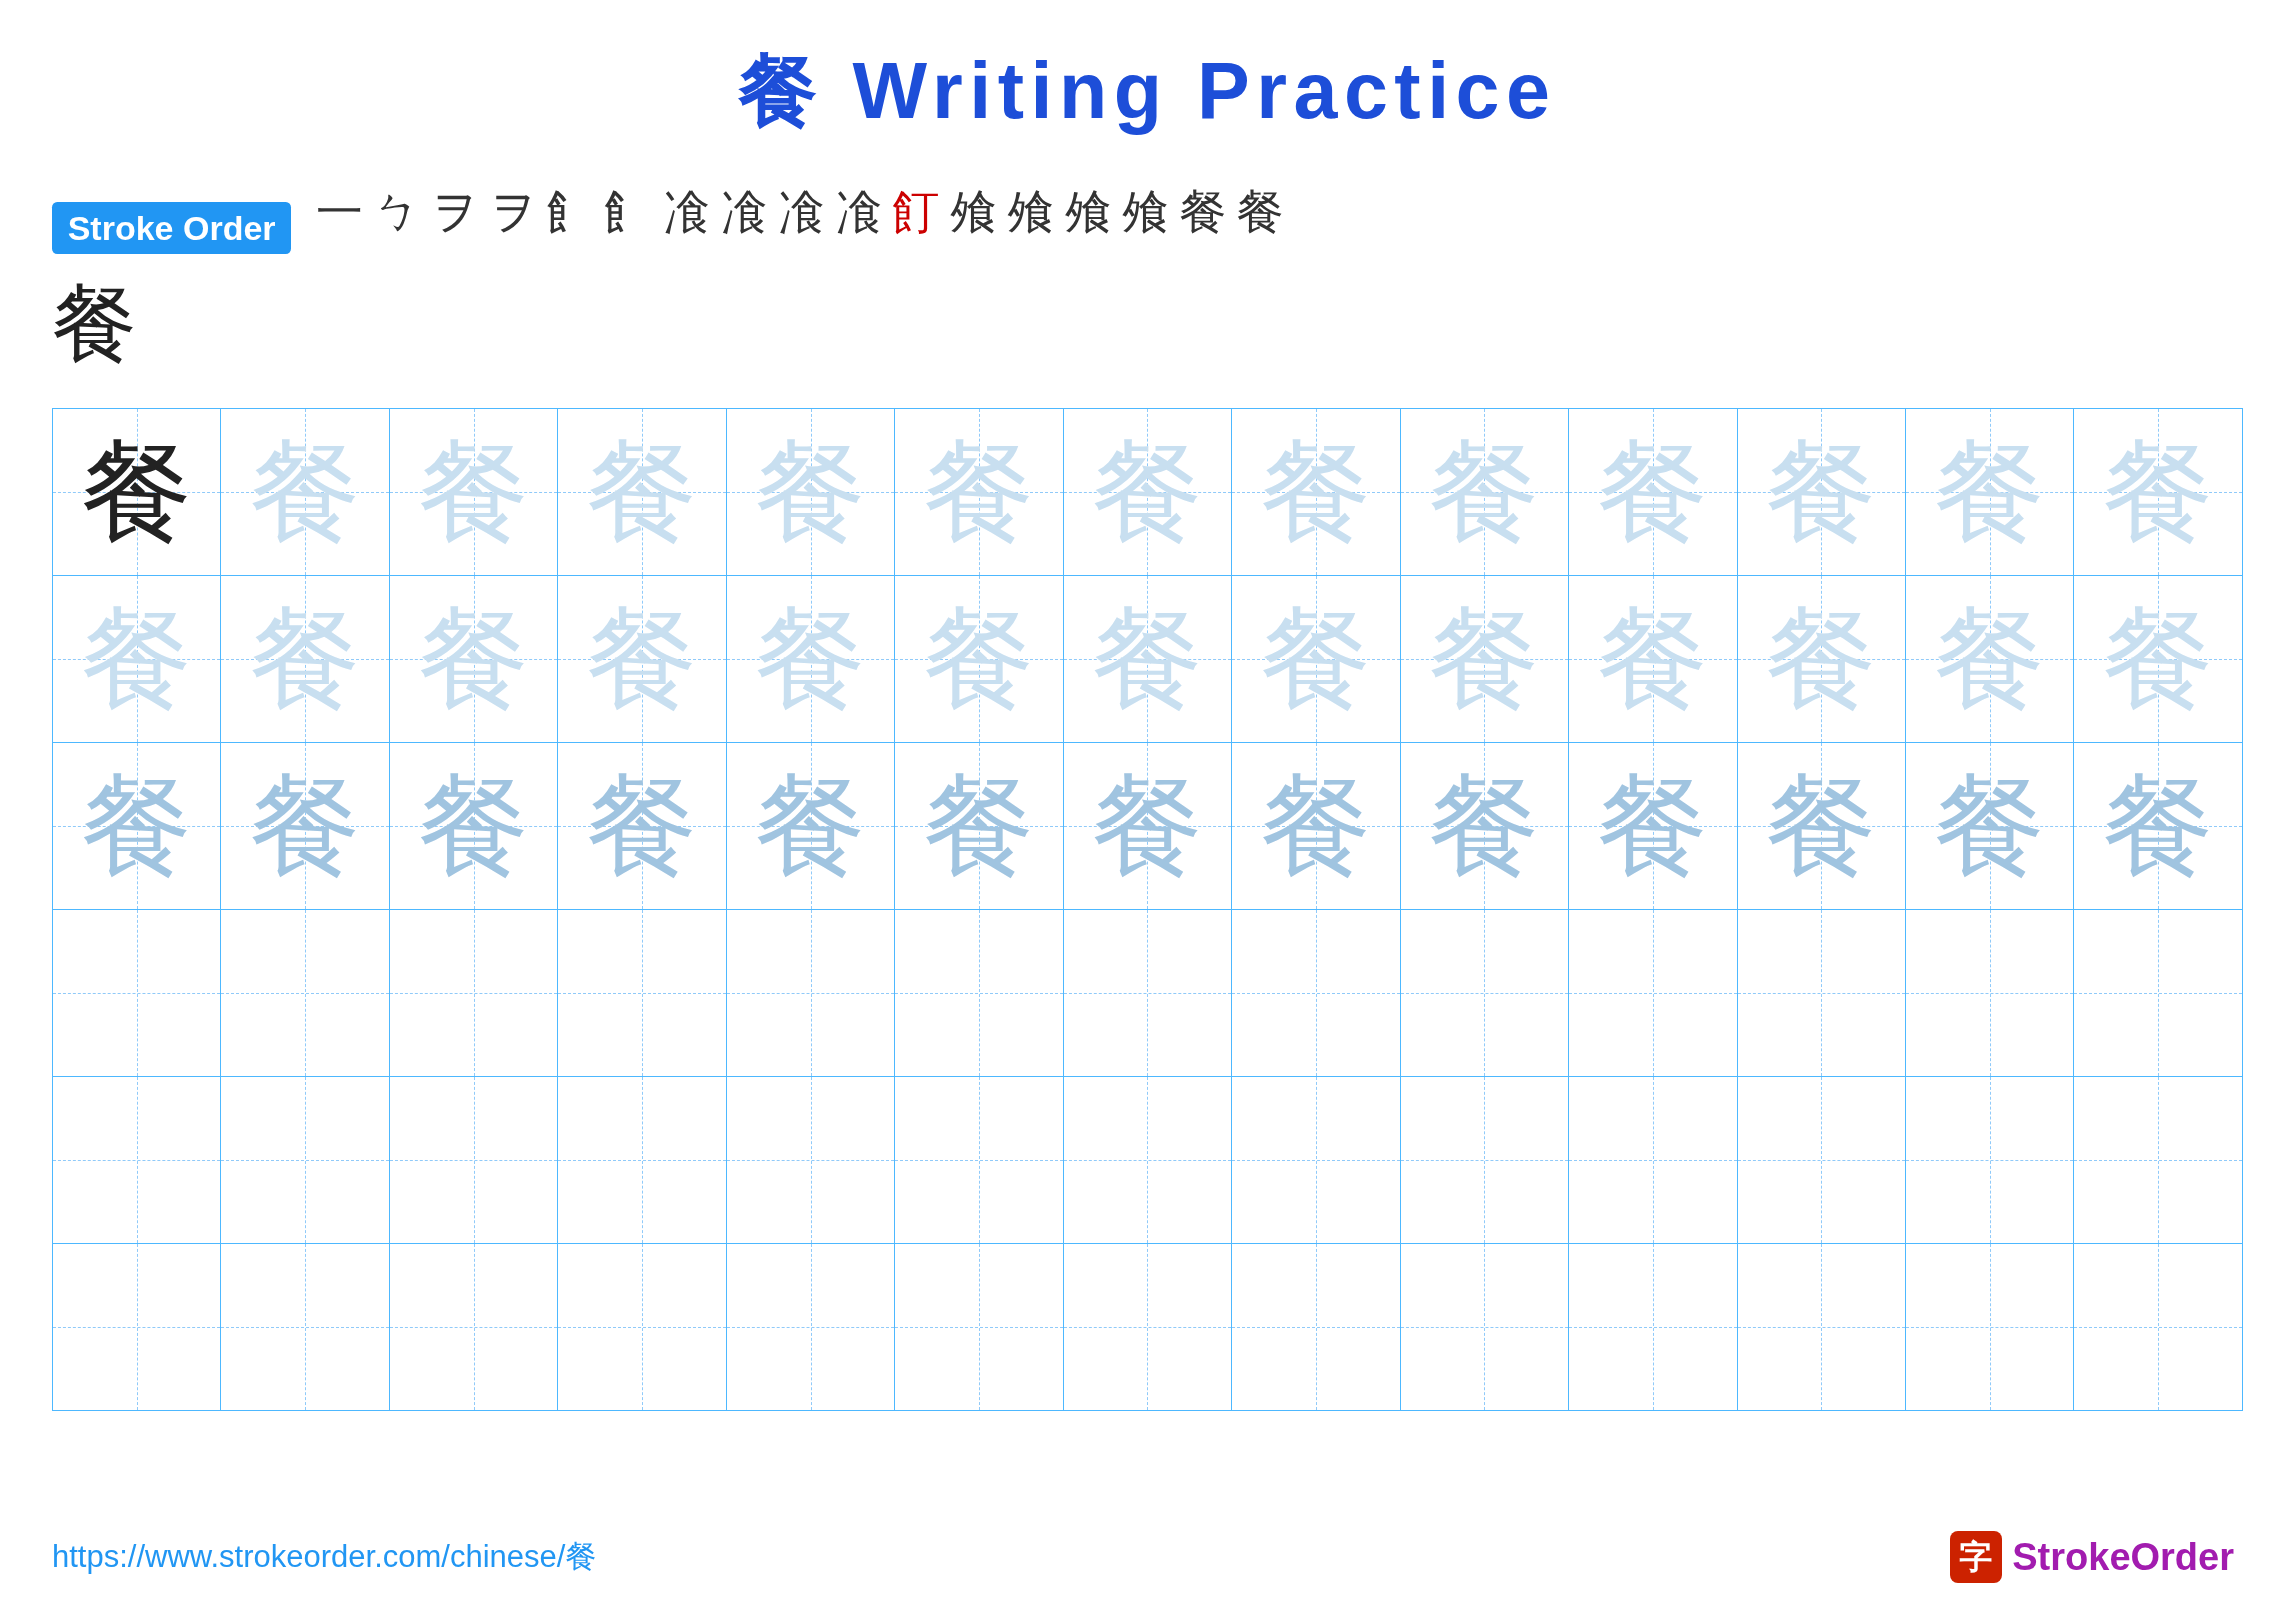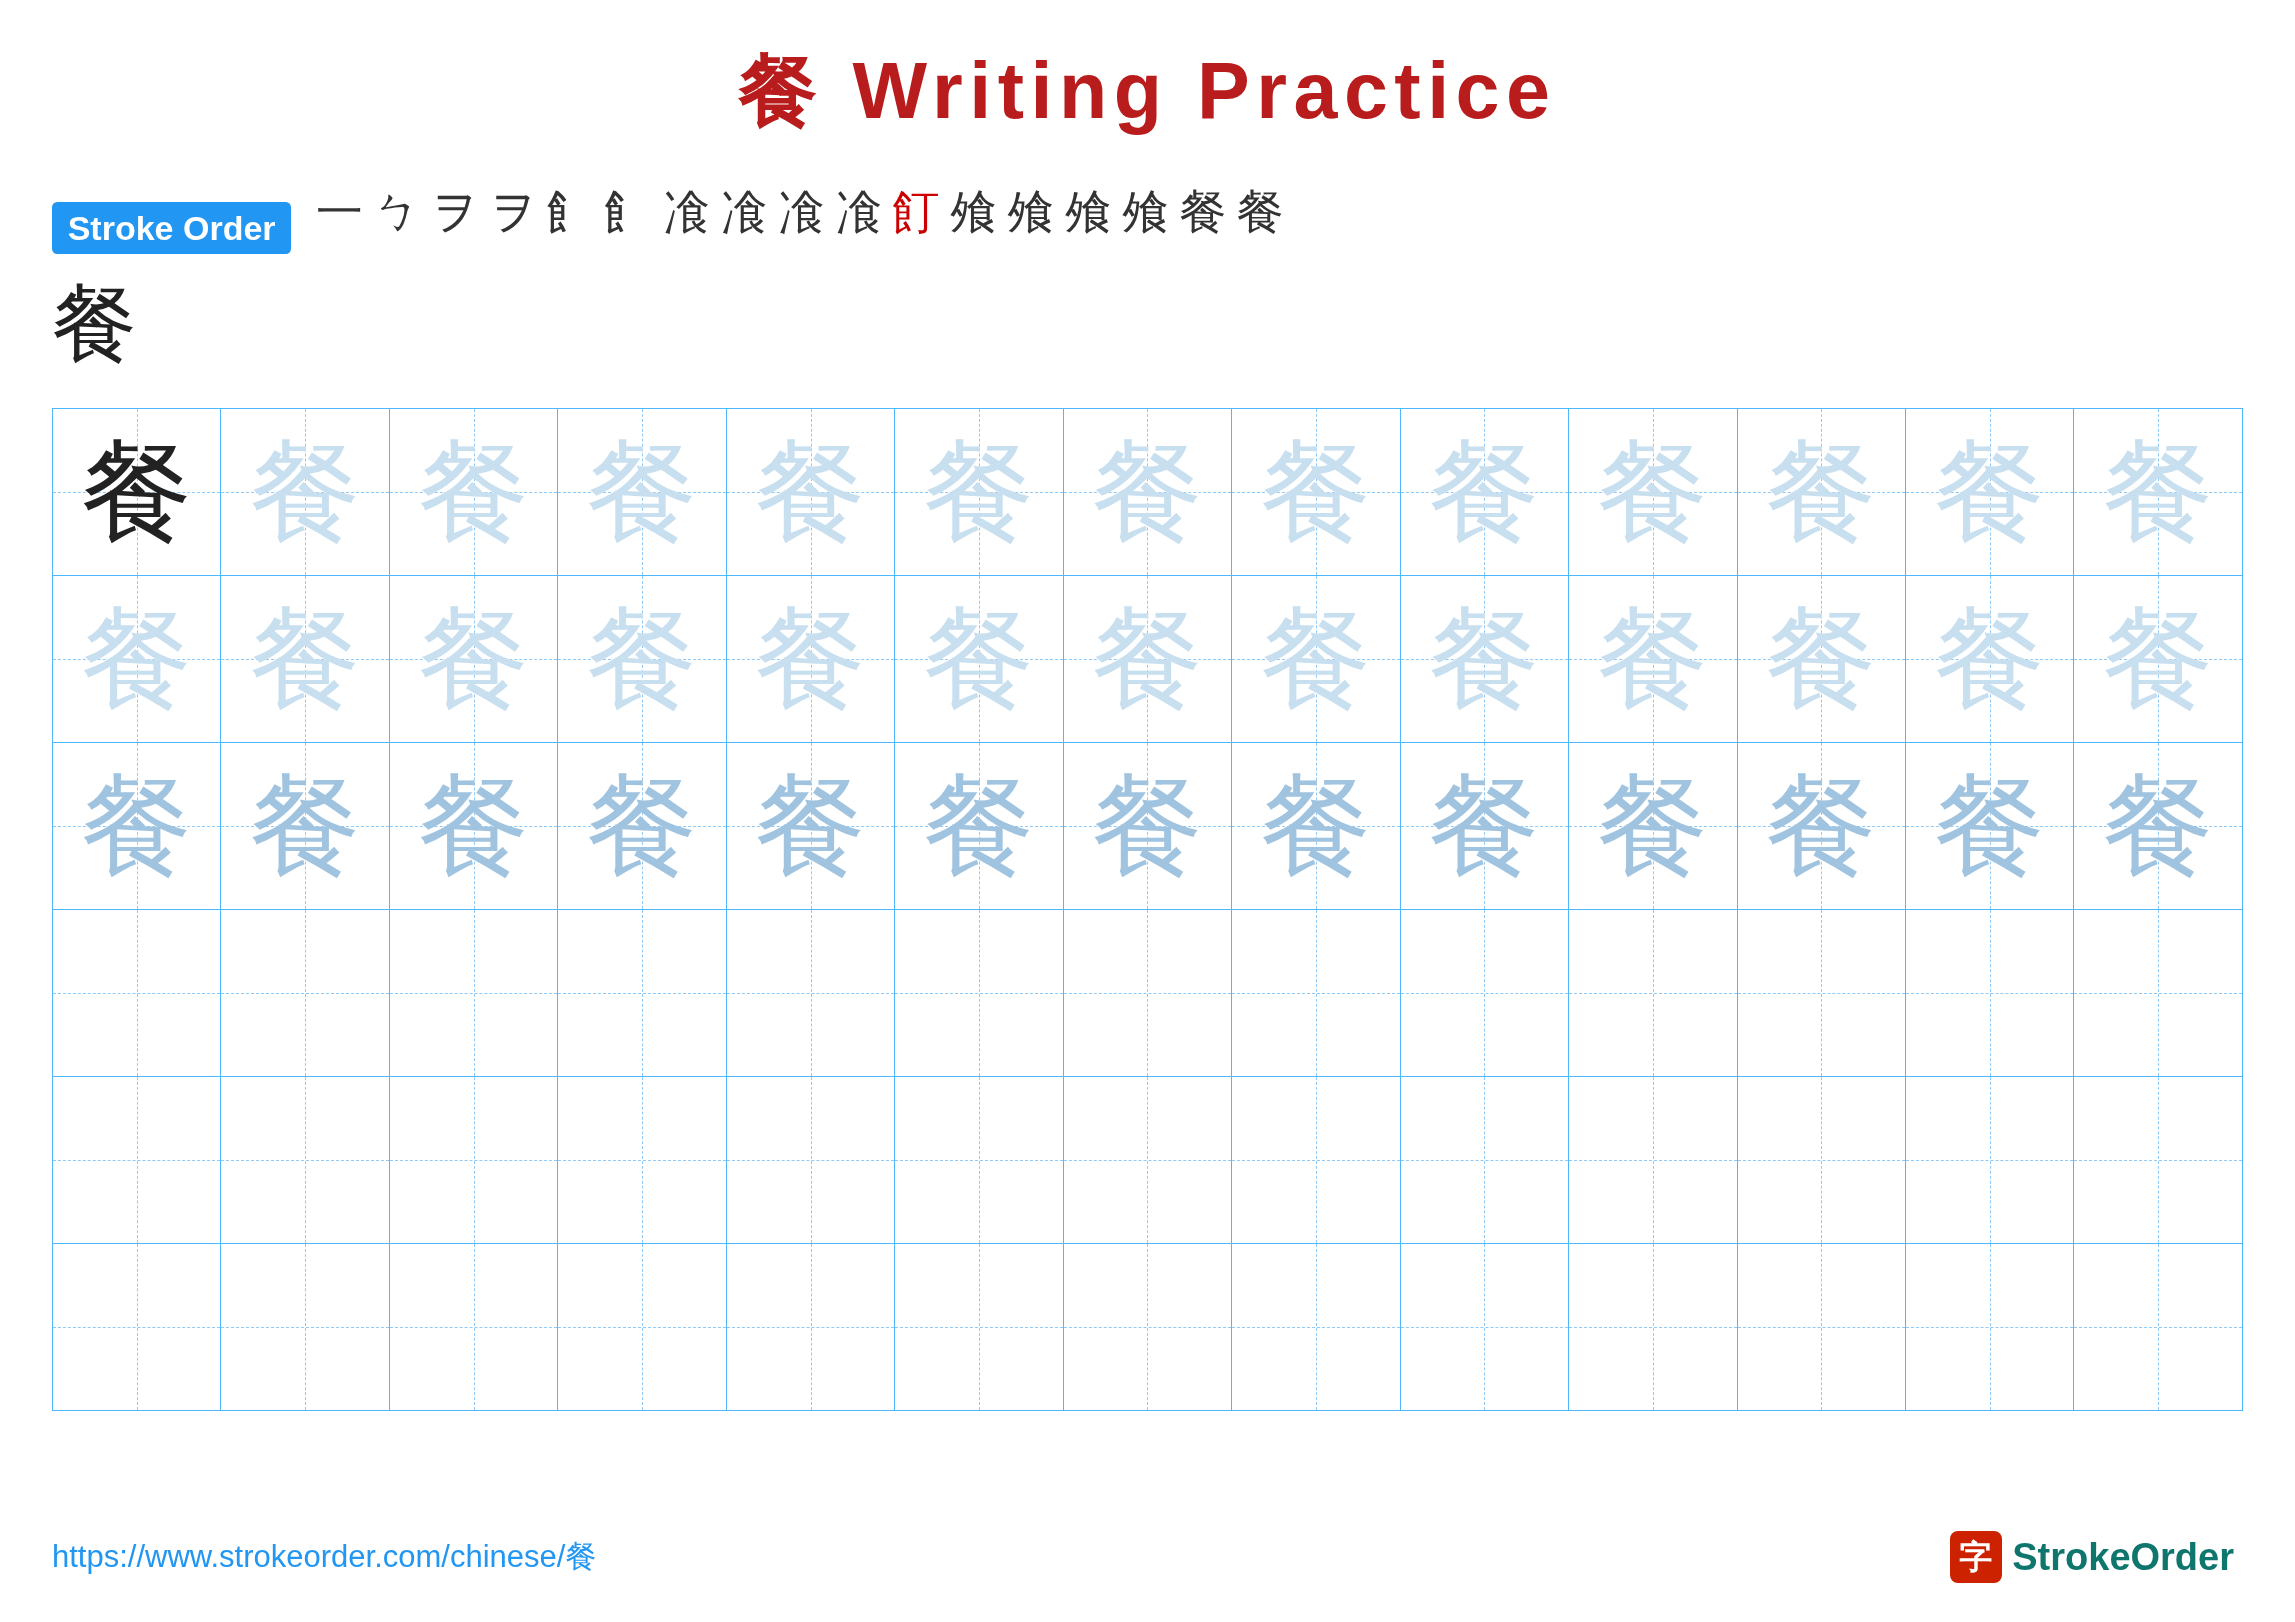--- a/index.html
+++ b/index.html
@@ -10,21 +10,21 @@
       font-family: Arial, sans-serif;
       position: relative;
       overflow: hidden;
     }
 
     
     .page-title {
       text-align: center;
       padding-top: 39px;
       font-size: 79px;
-      color: #b91c1c;
+      color: #1d4ed8;
       font-weight: bold;
       letter-spacing: 6.5px;
     }
 
     
     .stroke-order-section {
       display: flex;
       align-items: center;
       padding: 26px 52px 6.5px 52px;
       flex-wrap: wrap;
@@ -162,21 +162,21 @@
       justify-content: center;
       color: white;
       font-size: 33px;
       font-weight: bold;
       font-family: 'SimSun', serif;
     }
 
     .footer-logo-text {
       font-size: 38px;
       font-weight: bold;
-      color: #0f766e;
+      color: #a21caf;
     }
   </style>
 </head>
 <body>
 
 <div class="page-title">餐 Writing Practice</div>
 
 <div class="stroke-order-section">
   <span class="stroke-order-label">Stroke Order</span>
   <div class="stroke-chars">

